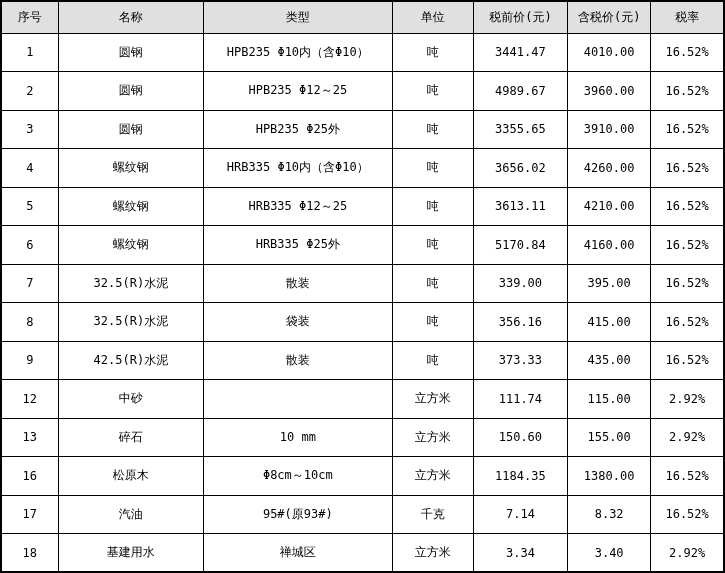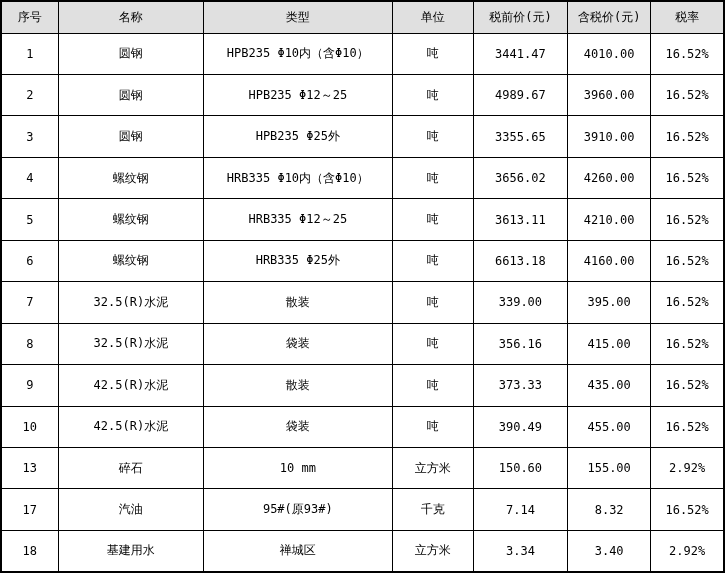--- a/index.html
+++ b/index.html
@@ -119,21 +119,21 @@
         <td>吨</td>
         <td>3613.11</td>
         <td>4210.00</td>
         <td>16.52%</td>
       </tr>
       <tr>
         <td>6</td>
         <td>螺纹钢</td>
         <td>HRB335 Φ25外</td>
         <td>吨</td>
-        <td>6613.18</td>
+        <td>5170.84</td>
         <td>4160.00</td>
         <td>16.52%</td>
       </tr>
       <tr>
         <td>7</td>
         <td>32.5(R)水泥</td>
         <td>散装</td>
         <td>吨</td>
         <td>339.00</td>
         <td>395.00</td>
@@ -151,36 +151,45 @@
       <tr>
         <td>9</td>
         <td>42.5(R)水泥</td>
         <td>散装</td>
         <td>吨</td>
         <td>373.33</td>
         <td>435.00</td>
         <td>16.52%</td>
       </tr>
       <tr>
-        <td>10</td>
-        <td>42.5(R)水泥</td>
-        <td>袋装</td>
-        <td>吨</td>
-        <td>390.49</td>
-        <td>455.00</td>
-        <td>16.52%</td>
+        <td>12</td>
+        <td>中砂</td>
+        <td></td>
+        <td>立方米</td>
+        <td>111.74</td>
+        <td>115.00</td>
+        <td>2.92%</td>
       </tr>
       <tr>
         <td>13</td>
         <td>碎石</td>
         <td>10 mm</td>
         <td>立方米</td>
         <td>150.60</td>
         <td>155.00</td>
         <td>2.92%</td>
+      </tr>
+      <tr>
+        <td>16</td>
+        <td>松原木</td>
+        <td>Φ8cm～10cm</td>
+        <td>立方米</td>
+        <td>1184.35</td>
+        <td>1380.00</td>
+        <td>16.52%</td>
       </tr>
       <tr>
         <td>17</td>
         <td>汽油</td>
         <td>95#(原93#)</td>
         <td>千克</td>
         <td>7.14</td>
         <td>8.32</td>
         <td>16.52%</td>
       </tr>

